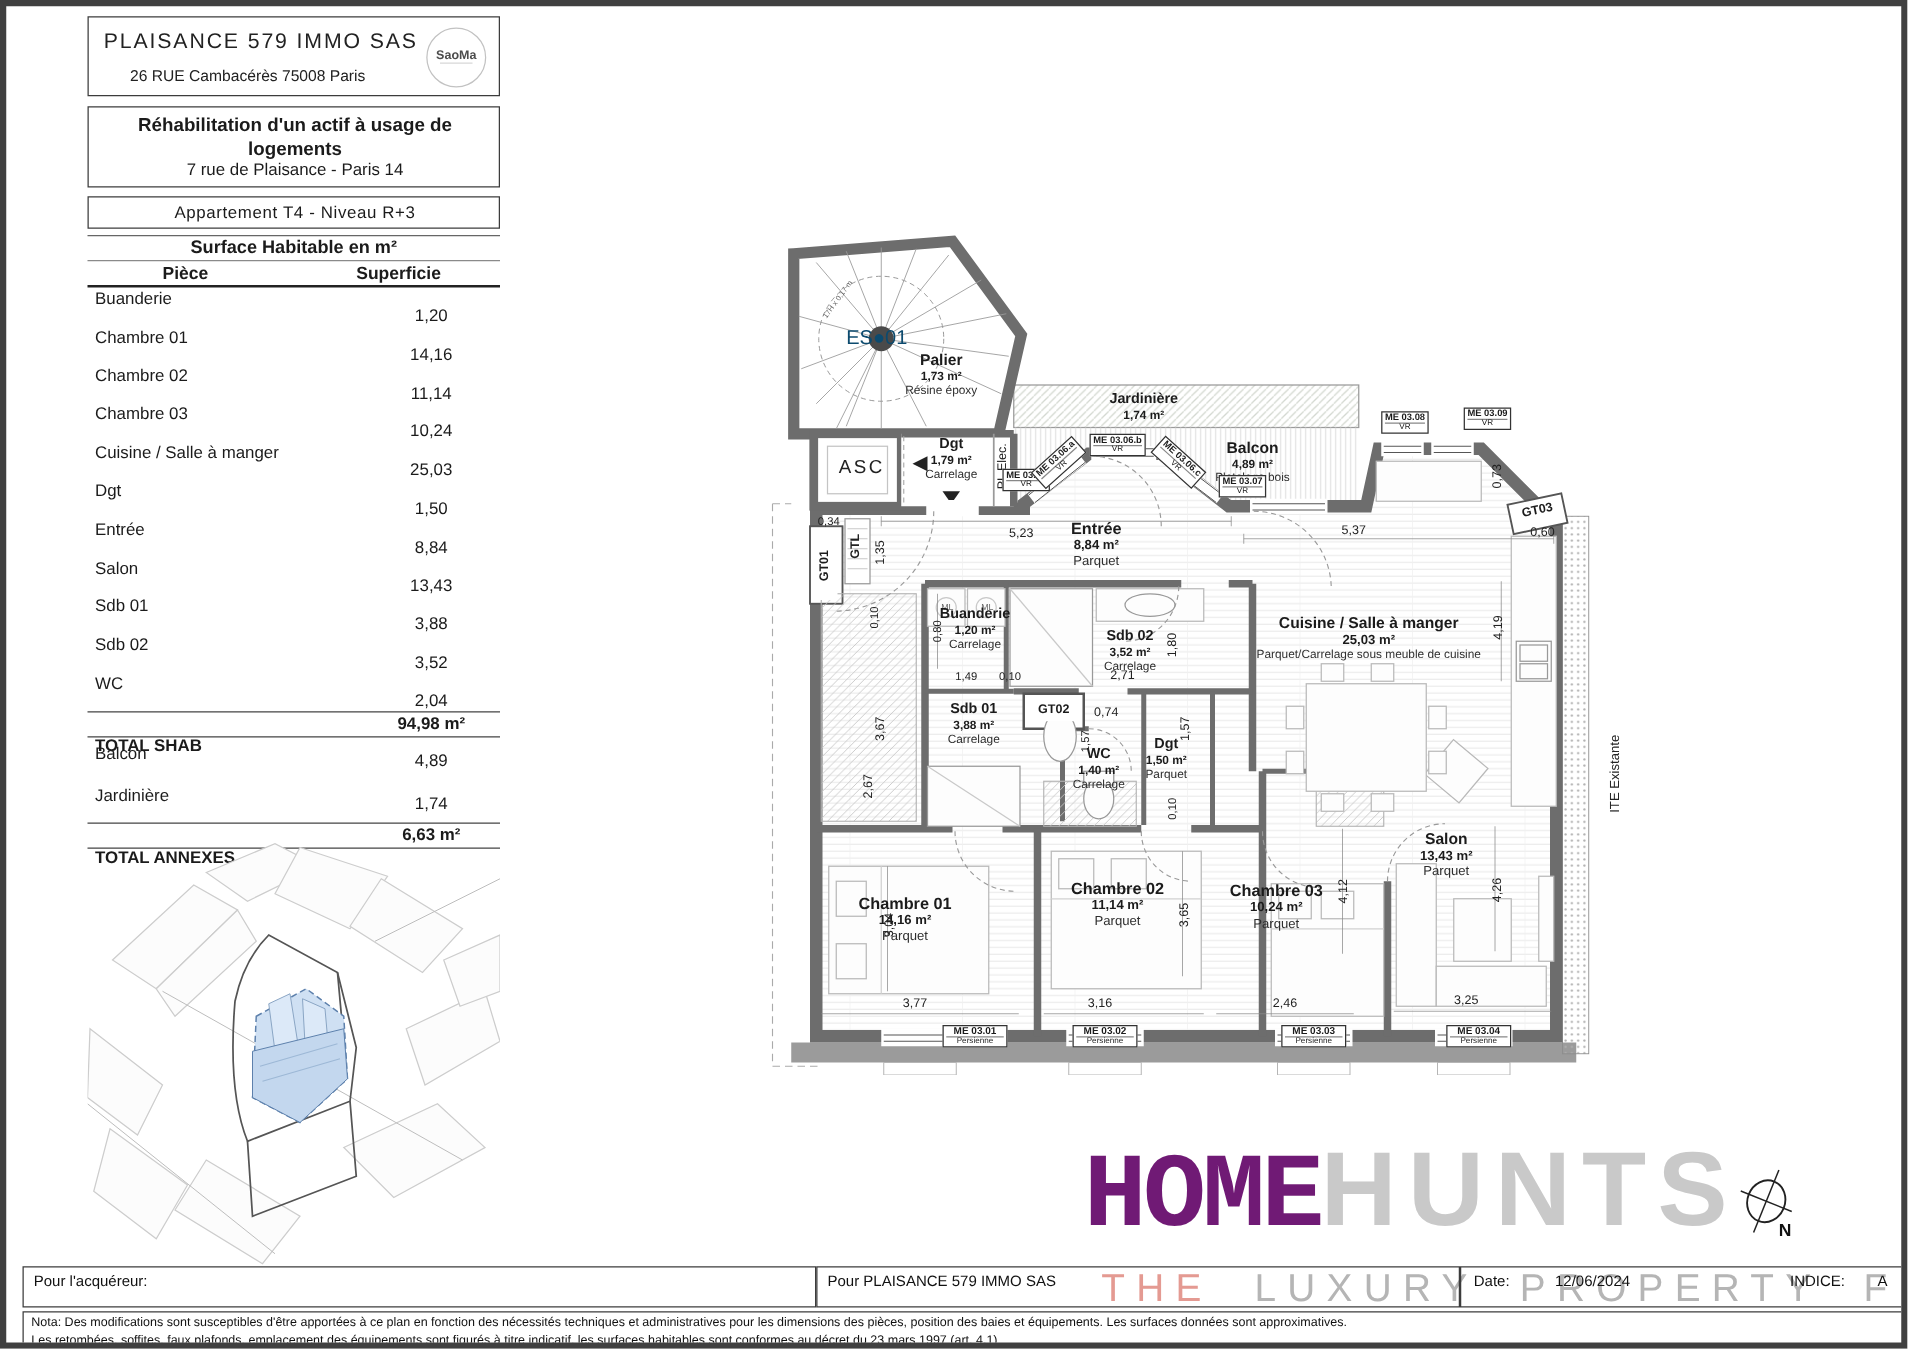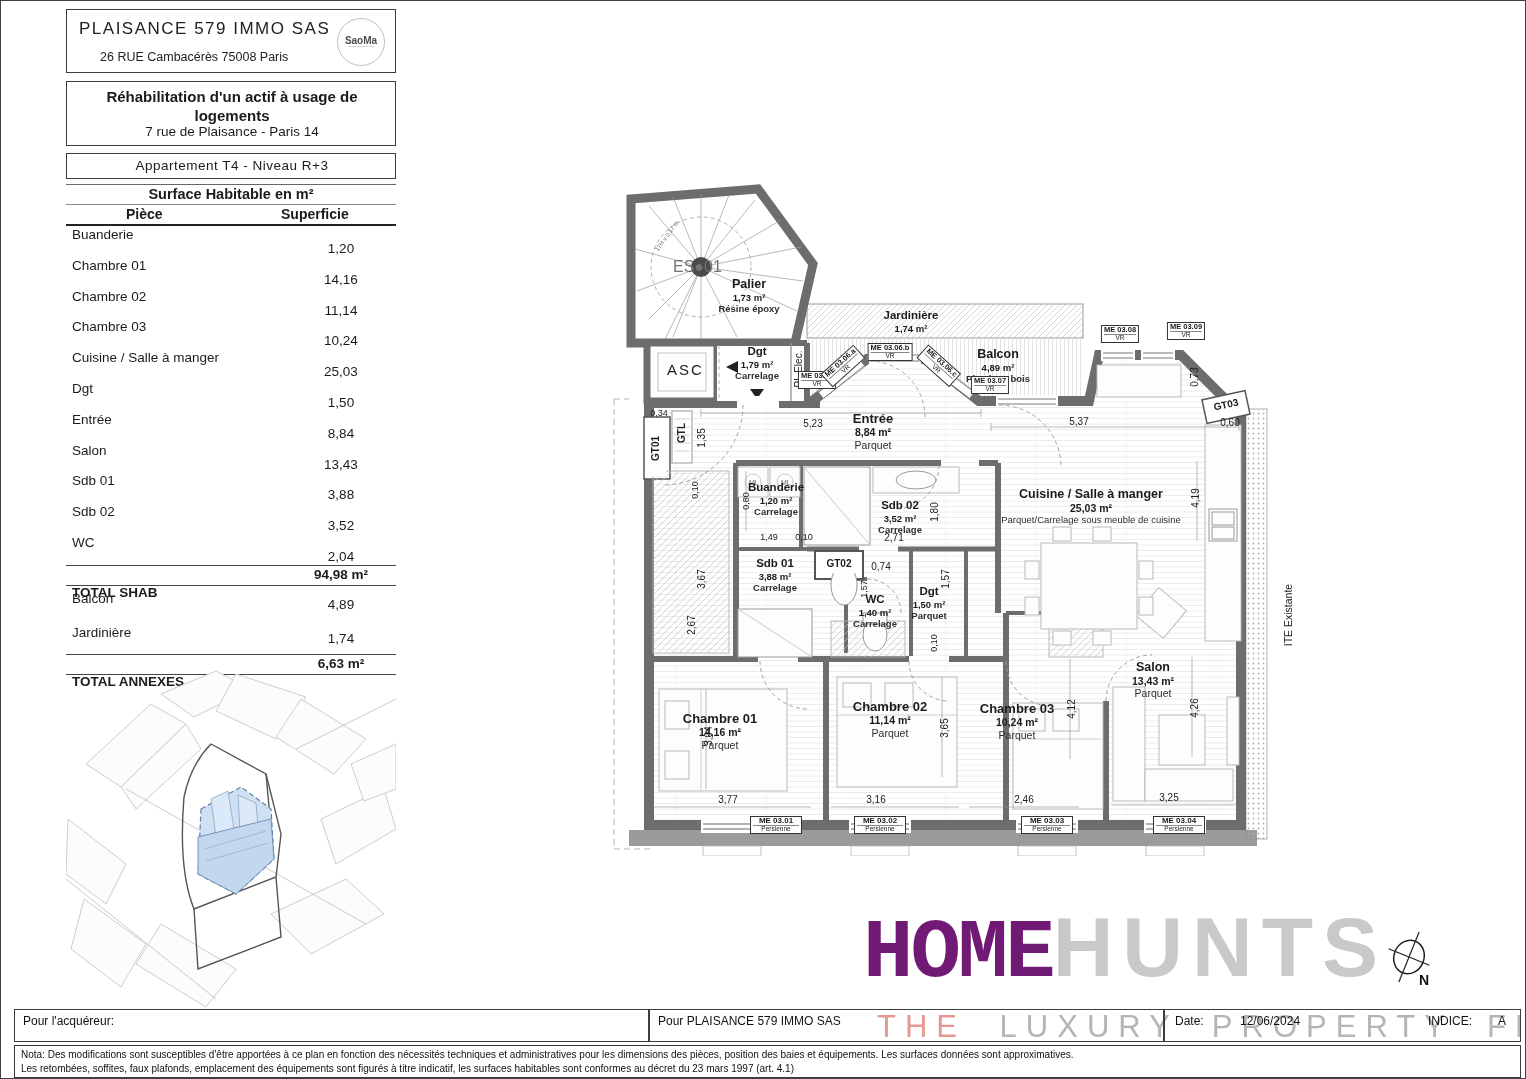--- a/index.html
+++ b/index.html
@@ -1,18 +1,18 @@
 <!DOCTYPE html>
 <html><head>
 <meta charset="utf-8">
 <style>
   html,body{margin:0;padding:0;background:#e8e8e8;}
   .page{position:relative;width:1526px;height:1079px;background:#fff;margin:0 auto;
         font-family:"Liberation Sans",sans-serif;color:#1b1b1b;overflow:hidden;
-        border:1px solid #404040;box-sizing:border-box;}
+        border:5px solid #404040;box-sizing:border-box;}
   .ab{position:absolute;}
   .box{position:absolute;border:1.5px solid #3c3c3c;background:#fff;box-sizing:border-box;}
   
   .company{font-size:17px;letter-spacing:1.5px;color:#222;}
   .addr{font-size:12.5px;color:#222;}
   .ptitle{font-size:15px;font-weight:bold;text-align:center;line-height:1.25;}
   .paddr{font-size:13.5px;text-align:center;}
   .apt{font-size:13.5px;text-align:center;letter-spacing:.5px;}
   .logo-circle{position:absolute;width:46px;height:46px;border:1px solid #c2c2c2;border-radius:50%;
       display:flex;flex-direction:column;align-items:center;justify-content:center;}
@@ -32,21 +32,21 @@
   .ttl .lb{position:absolute;left:6px;top:19px;font-size:13.5px;font-weight:bold;}
   .ttl .vl{position:absolute;left:225px;width:100px;top:1px;text-align:center;font-size:13.5px;font-weight:bold;}
   .arow{position:relative;height:34px;}
   .arow .lb{position:absolute;left:6px;top:5px;font-size:13.5px;}
   .arow .vl{position:absolute;left:230px;width:90px;top:11px;text-align:center;font-size:13.5px;}
   
   .rm{position:absolute;transform:translateX(-50%);text-align:center;white-space:nowrap;line-height:1.18;}
   .rm .nm{font-weight:bold;font-size:13px;display:block;}
   .rm .ar{font-weight:bold;font-size:10.5px;display:block;}
   .rm .fl{font-size:10.5px;color:#2e2e2e;display:block;}
-  .rm.sm .nm{font-size:11.5px;} .rm.sm .ar{font-size:9.5px;} .rm.sm .fl{font-size:9.5px;font-weight:bold;}
+  .rm.sm .nm{font-size:11.5px;} .rm.sm .ar{font-size:9.5px;} .rm.sm .fl{font-size:9.5px;}
   .dm{position:absolute;font-size:10px;color:#222;transform:translate(-50%,-50%);white-space:nowrap;}
   .dv{position:absolute;font-size:10px;color:#222;transform:translate(-50%,-50%) rotate(-90deg);white-space:nowrap;}
   .wb{position:absolute;transform:translate(-50%,0);background:#fff;border:1px solid #333;
       text-align:center;line-height:1.05;padding:0 2px;z-index:5;}
   .wb .cd{font-size:7.5px;font-weight:bold;display:block;}
   .wb .ty{font-size:6.5px;display:block;border-top:1px solid #888;}
   .wb.bt{transform:translate(-50%,0);} .wb.bt .cd{font-size:8px;}
   .gt{position:absolute;background:#fff;border:1.5px solid #444;font-size:10px;font-weight:bold;
       text-align:center;line-height:1.5;z-index:5;}
   .vtx{position:absolute;font-size:10.5px;color:#222;transform:translate(-50%,-50%) rotate(-90deg);white-space:nowrap;}
@@ -373,21 +373,21 @@
     </g>
 
     <g stroke="#8a8a8a" stroke-width="0.6" fill="none">
       <path d="M700,412 H980 M700,408 L700,416 M980,408 L980,416"></path>
       <path d="M990,426 H1238 M990,422 L990,430 M1238,422 L1238,430"></path>
       <path d="M652,806 H810 M830,806 H958 M968,806 H1078 M1110,804 H1236"></path>
       <path d="M705,688 V788 M941,676 V776 M1069,658 V758 M1191,656 V756 M1196,460 V540 M745,470 V530"></path>
     </g>
   </svg>
 
-  <div class="ab" style="left:672px;top:257px;font-size:16px;color:#737373;z-index:4;"><span>ES</span>●<span>01</span></div>
+  <div class="ab" style="left:672px;top:257px;font-size:16px;color:#0c4a6e;z-index:4;"><span>ES</span>●<span>01</span></div>
   <div class="tinytx" style="left:648px;top:232px;transform:rotate(-54deg);">17H x 0,17 m</div>
   <div class="rm sm" style="left:748px;top:276px;z-index:4;">
     <span class="nm" style="font-size:12.5px;">Palier</span>
       <span class="ar">1,73 m²</span>
       <span class="fl">Résine époxy</span>
   </div>
   <div class="ab" style="left:666px;top:360px;font-size:15px;letter-spacing:2px;color:#222;z-index:4;">ASC</div>
   <div class="rm sm" style="left:756px;top:344px;z-index:4;">
     <span class="nm">Dgt</span>
       <span class="ar">1,79 m²</span>

